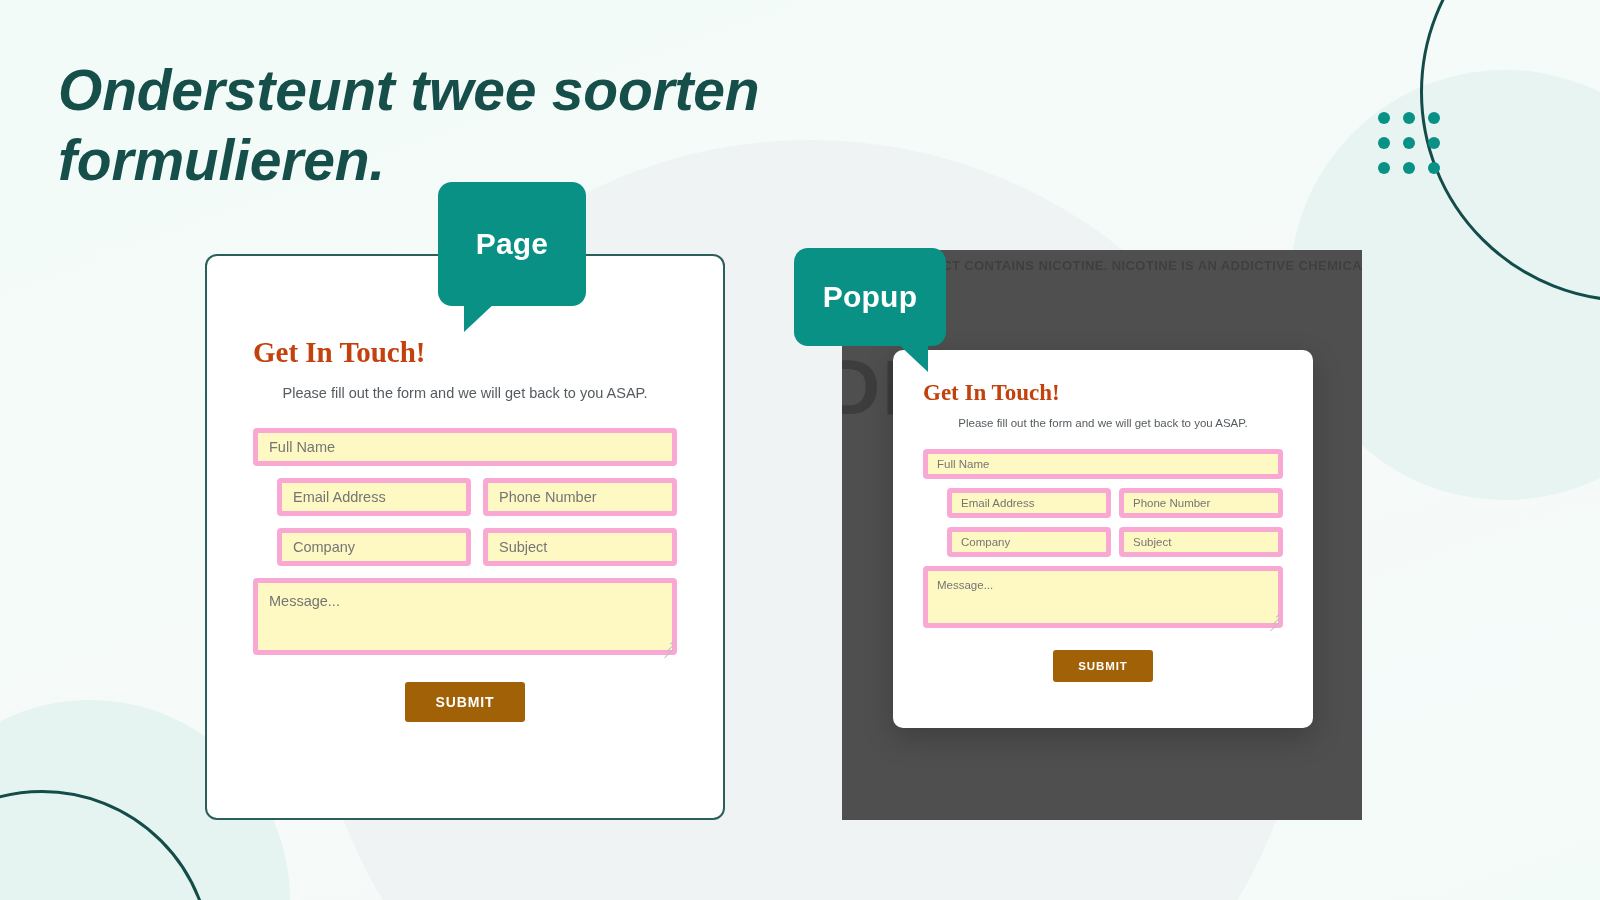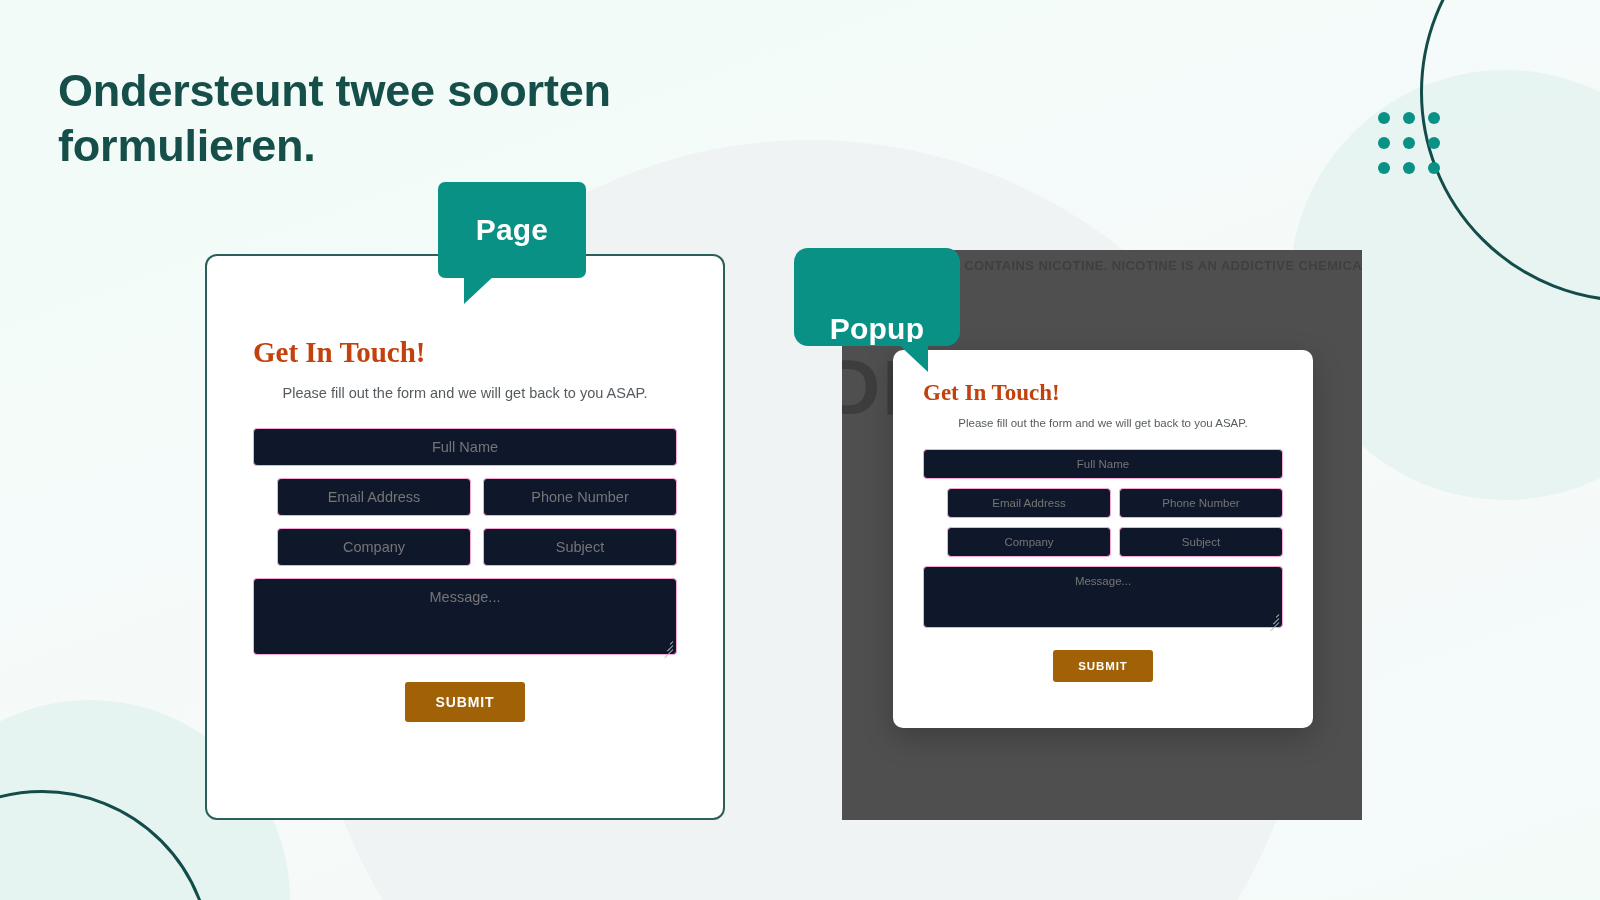--- a/index.html
+++ b/index.html
@@ -60,78 +60,78 @@
     display:grid;
     grid-template-columns:repeat(3,12px);
     grid-template-rows:repeat(3,12px);
     gap:13px;
   }
   .dotgrid i { display:block; width:12px; height:12px; border-radius:50%; background:#089184; }
 
   
   .headline {
     position:absolute;
-    left:58px; top:64px;
+    left:58px; top:56px;
     width:720px;
-    font-size:45px;
+    font-size:57px;
     line-height:1.22;
     font-weight:600;
     letter-spacing:-.2px;
     color:#164f4a;
+    font-style:italic;
   }
 
   
   .bubble {
     position:absolute;
     background:#089184;
     color:#fff;
     border-radius:14px;
     display:flex; align-items:center; justify-content:center;
     font-size:30px; font-weight:700; letter-spacing:.2px;
     z-index:40;
   }
   .bubble::after {
     content:"";
     position:absolute;
     bottom:-26px;
     width:0; height:0;
     border-style:solid;
   }
-  .bubble-page { left:438px; top:182px; width:148px; height:96px;border-radius:7px; }
+  .bubble-page { left:438px; top:182px; width:148px; height:124px; }
   .bubble-page::after {
     left:26px;
     border-width:30px 32px 0 0;
     border-color:#089184 transparent transparent transparent;
   }
-  .bubble-popup { left:794px; top:248px; width:166px; height:98px;align-items:flex-end; }
+  .bubble-popup { left:794px; top:248px; width:152px; height:98px; }
   .bubble-popup::after {
     left:102px;
     border-width:30px 0 0 32px;
     border-color:#089184 transparent transparent transparent;
   }
 
   
   .form-title {
     font-family:"Liberation Serif", serif;
     font-weight:700;
     color:#c2410c;
     text-align:left;
   }
   .form-sub { text-align:center; color:#555b5e; }
 
   .f-input, .f-textarea {
     width:100%;
-    border:1px solid #f9a8d4;
+    border:5px solid #f9a8d4;
     border-radius:4px;
-    background:#0f172a;
+    background:#fef9c3;
     color:#7b8084;
     font-family:"Liberation Sans", sans-serif;
     outline:none;
     display:block;
-    text-align:center;
   }
   .f-textarea { resize:none; overflow:hidden; }
 
   .row2 { display:flex;padding-left:24px; }
 
   .submit-btn {
     background:#a16207;
     color:#fff;
     border:none;
     border-radius:3px;

